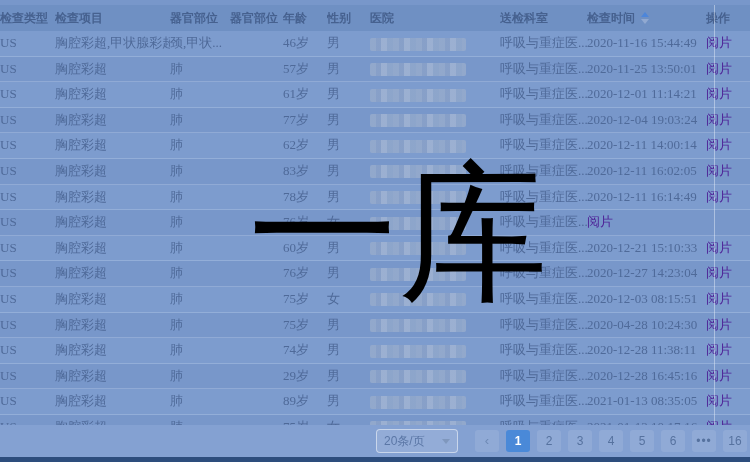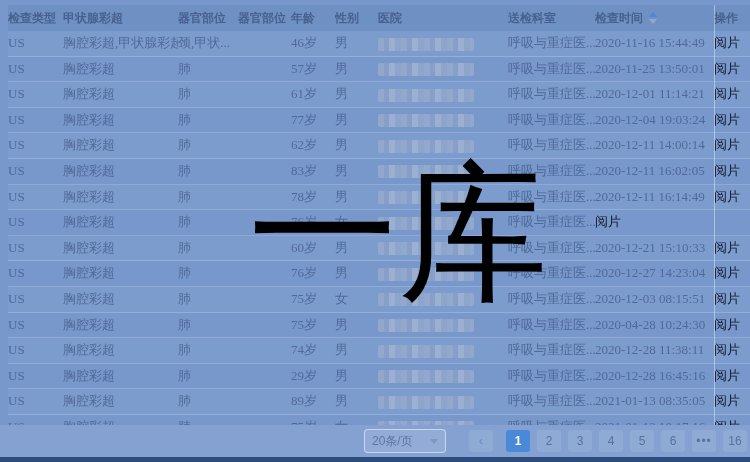--- a/index.html
+++ b/index.html
@@ -7,45 +7,45 @@
     width:750px;height:462px;overflow:hidden;
     font-family:"Liberation Sans","DejaVu Sans",sans-serif;
     background:#7897ca;position:relative;
   }
   .app{position:absolute;inset:0;}
   :root{
     --cols:55px 115px 60px 53px 44px 43px 130px 87px 119px 34px;
   }
   
   .table{position:absolute;top:5px;left:0;width:750px;}
-  .thead,.tr{display:grid;grid-template-columns:var(--cols);align-items:center;margin-left:8px;}
+  .thead,.tr{display:grid;grid-template-columns:var(--cols);align-items:center;}
   .thead{height:26px;background:#6f90c3;color:#46618f;font-size:12px;font-weight:700;}
   .th{white-space:nowrap;overflow:hidden;display:flex;align-items:center;gap:4px;}
   .tr{height:24.6px;font-size:13px;color:#4f6a99;border-bottom:1px solid rgba(215,228,246,0.25);font-family:Liberation Serif, serif;}
   .tr.odd{background:#7d9cce;}
   .tr.even{background:#7897ca;}
   .td{white-space:nowrap;overflow:hidden;text-overflow:clip;line-height:24.6px;}
   .blur-block{
     display:inline-block;width:96px;height:13px;border-radius:2px;vertical-align:middle;
     background:repeating-linear-gradient(90deg,#93a9cc 0 6px,#88a0c8 6px 11px,#9db1d2 11px 17px,#8ea6cb 17px 23px);
     opacity:.95;
   }
-  .link{color:#0f172a;text-decoration:none;cursor:pointer;}
+  .link{color:#4c1d95;text-decoration:none;cursor:pointer;}
   
   .sort{display:inline-flex;flex-direction:column;gap:2px;margin-left:2px;}
   .sort i{display:block;width:0;height:0;border-left:4px solid transparent;border-right:4px solid transparent;}
   .sort .up{border-bottom:5px solid #4d86da;}
   .sort .down{border-top:5px solid #91a9d1;}
   
   .col-divider{position:absolute;left:714px;top:5px;width:1px;height:420px;background:rgba(235,242,250,0.45);}
   
   .pagination{
     position:absolute;left:0;top:425px;width:750px;height:32px;
     background:#84a1d2;display:flex;align-items:center;justify-content:flex-end;
-    gap:13px;padding-right:3px;box-sizing:border-box;font-size:12px;
+    gap:7px;padding-right:3px;box-sizing:border-box;font-size:12px;
   }
   .page-size{
     width:66px;height:22px;border:1px solid rgba(255,255,255,0.5);border-radius:4px;
     background:rgba(255,255,255,0.12);color:#5b77a6;display:flex;align-items:center;
     justify-content:space-between;padding:0 7px;margin-right:10px;cursor:pointer;
   }
   .chev{width:0;height:0;border-left:4px solid transparent;border-right:4px solid transparent;border-top:5px solid #7f97bd;}
   .pg{
     min-width:24px;height:22px;line-height:22px;text-align:center;border:none;
     background:rgba(255,255,255,0.10);border-radius:3px;color:#56729f;font-size:12px;
@@ -64,21 +64,21 @@
   .bottom-bar{position:absolute;left:0;bottom:0;width:750px;height:5px;background:#2d4d7d;}
 </style>
 </head>
 <body>
 
 <div class="app">
 
   <div class="table">
     <div class="thead">
       <div class="th">检查类型</div>
-      <div class="th">甲状腺彩超</div>
+      <div class="th">检查项目</div>
       <div class="th">器官部位</div>
       <div class="th">器官部位</div>
       <div class="th">年龄</div>
       <div class="th">性别</div>
       <div class="th">医院</div>
       <div class="th">送检科室</div>
       <div class="th">
         <span>检查时间</span>
         <span class="sort">
             <i class="up"></i>

